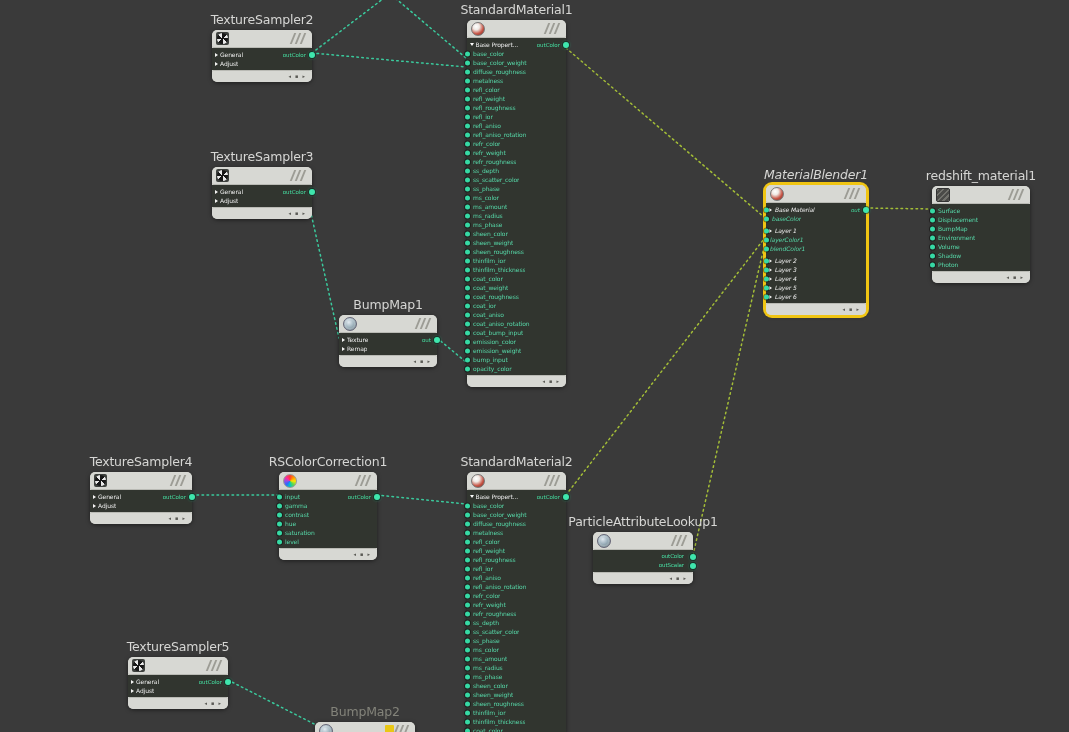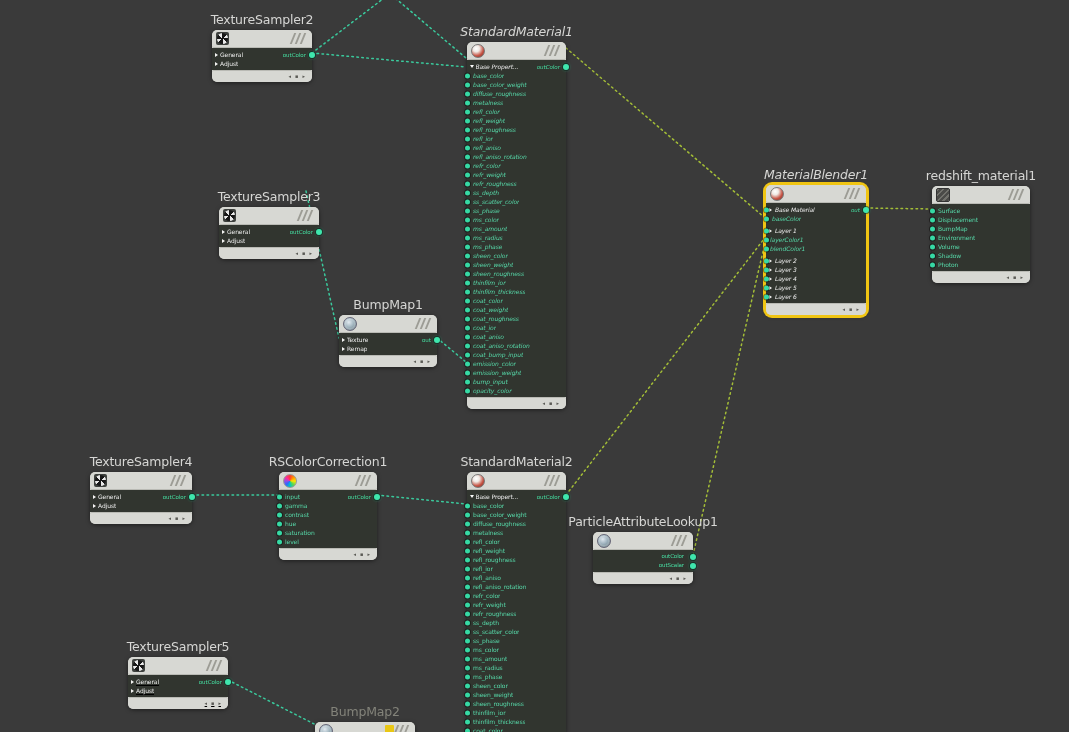--- a/index.html
+++ b/index.html
@@ -112,21 +112,21 @@
           <div class="arrow-r"></div>
           <div class="lbl">Adjust</div>
         </div>
       </div>
       <div class="ftr">
         <span>◂</span>
         <span>▪</span>
         <span>▸</span>
       </div>
     </div>
-    <div class="node" style="left: 219px; top: 167px; width: 100px; margin-top: 40px;">
+    <div class="node" style="left: 212px; top: 167px; width: 100px;">
       <div class="node-title">TextureSampler3</div>
       <div class="hdr">
         <div class="icon-tile">
           <div class="checker-sphere"></div>
         </div>
         <div class="stripes">
           <span></span>
           <span></span>
           <span></span>
         </div>
@@ -172,21 +172,21 @@
           <div class="arrow-r"></div>
           <div class="lbl">Remap</div>
         </div>
       </div>
       <div class="ftr">
         <span>◂</span>
         <span>▪</span>
         <span>▸</span>
       </div>
     </div>
-    <div class="node" style="left: 467px; top: 42px; width: 99px; font-style: italic;">
+    <div class="node" style="left: 467px; top: 20px; width: 99px;">
       <div class="node-title">StandardMaterial1</div>
       <div class="hdr">
         <div class="icon-plain">
           <div class="material-sphere"></div>
         </div>
         <div class="stripes">
           <span></span>
           <span></span>
           <span></span>
         </div>
@@ -690,21 +690,21 @@
           <div class="lbl">outScalar</div>
           <div class="out-dot"></div>
         </div>
       </div>
       <div class="ftr">
         <span>◂</span>
         <span>▪</span>
         <span>▸</span>
       </div>
     </div>
-    <div class="node" style="left: 128px; top: 657px; width: 100px; text-decoration: underline;">
+    <div class="node" style="left: 128px; top: 657px; width: 100px;">
       <div class="node-title">TextureSampler5</div>
       <div class="hdr">
         <div class="icon-tile">
           <div class="checker-sphere"></div>
         </div>
         <div class="stripes">
           <span></span>
           <span></span>
           <span></span>
         </div>

